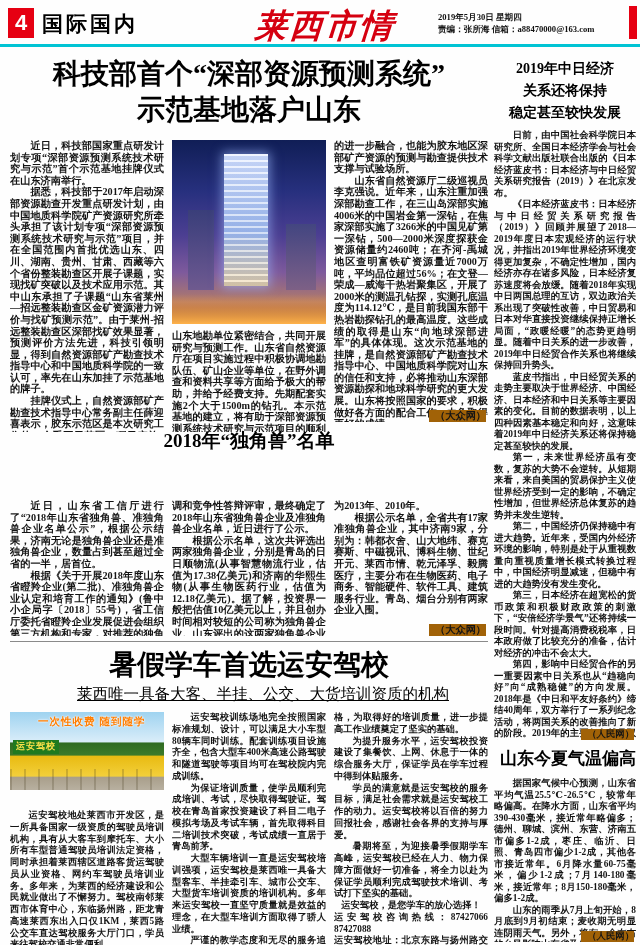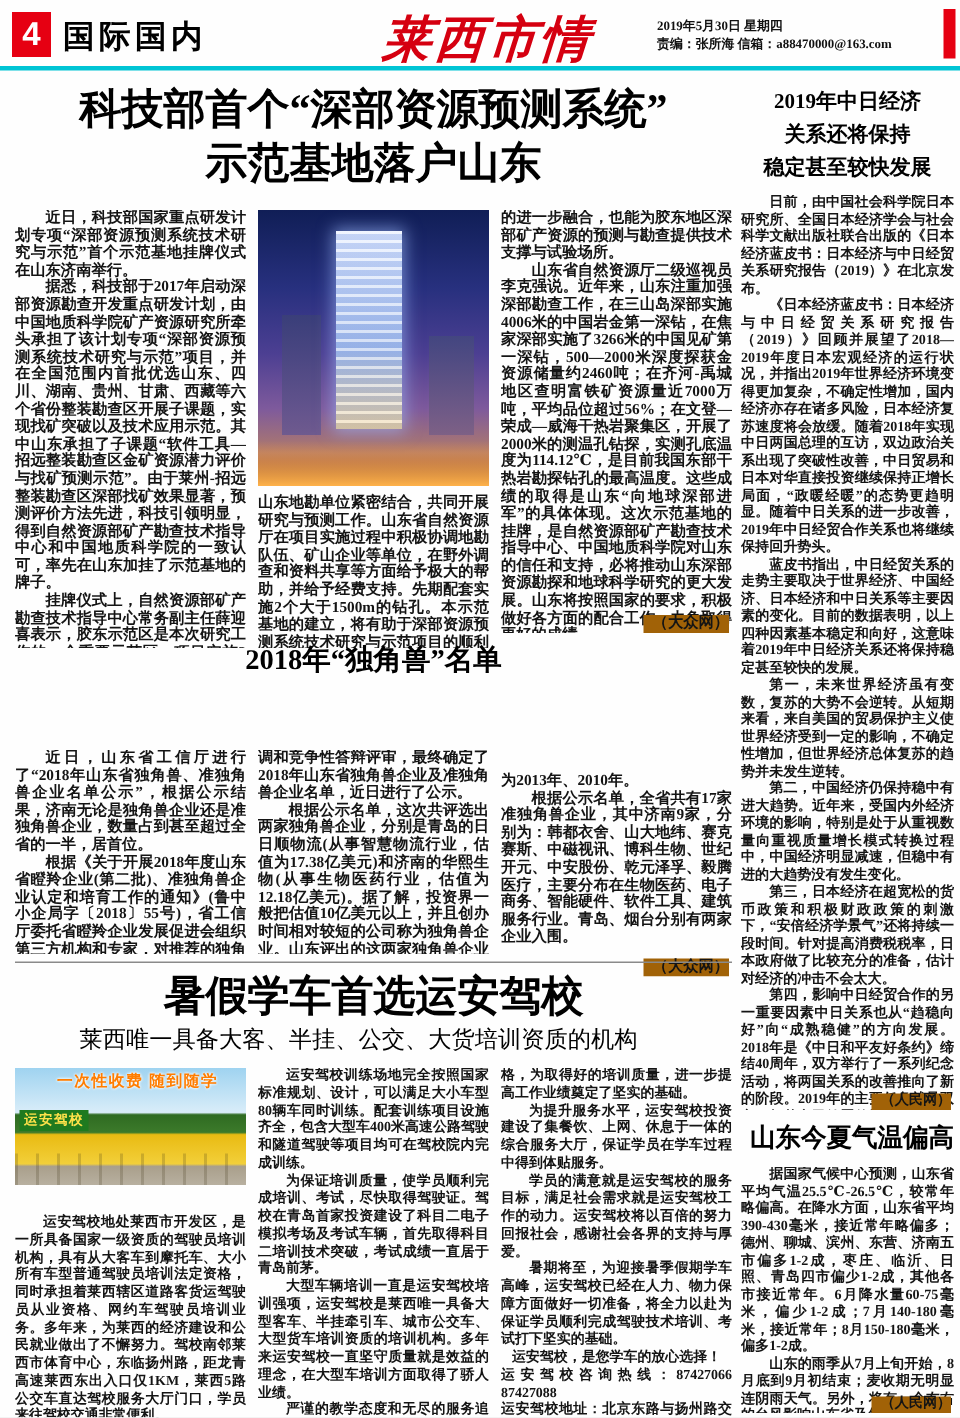--- a/index.html
+++ b/index.html
@@ -107,21 +107,21 @@
   <div class="hdr-redbar"></div>
   <div class="hdr-rule"></div>
 
   <div class="headline" style="left:10px;top:56px;width:478px;font-size:28px;line-height:36px;">
     <div>科技部首个“深部资源预测系统”</div>
     <div>示范基地落户山东</div>
   </div>
 
   <div class="col btext" style="left:10px;top:140px;height:292px;">
     <div class="para">近日，科技部国家重点研发计划专项“深部资源预测系统技术研究与示范”首个示范基地挂牌仪式在山东济南举行。</div>
-    <div class="para">据悉，科技部于2017年启动深部资源勘查开发重点研发计划，由中国地质科学院矿产资源研究所牵头承担了该计划专项“深部资源预测系统技术研究与示范”项目，并在全国范围内首批优选山东、四川、湖南、贵州、甘肃、西藏等六个省份整装勘查区开展子课题，实现找矿突破以及技术应用示范。其中山东承担了子课题“软件工具—招远整装勘查区金矿资源潜力评价与找矿预测示范”。由于莱州-招远整装勘查区深部找矿效果显著，预测评价方法先进，科技引领明显，得到自然资源部矿产勘查技术指导中心和中国地质科学院的一致认可，率先在山东加挂了示范基地的牌子。</div>
+    <div class="para">据悉，科技部于2017年启动深部资源勘查开发重点研发计划，由中国地质科学院矿产资源研究所牵头承担了该计划专项“深部资源预测系统技术研究与示范”项目，并在全国范围内首批优选山东、四川、湖南、贵州、甘肃、西藏等六个省份整装勘查区开展子课题，实现找矿突破以及技术应用示范。其中山东承担了子课题“山东省莱州—招远整装勘查区金矿资源潜力评价与找矿预测示范”。由于莱州-招远整装勘查区深部找矿效果显著，预测评价方法先进，科技引领明显，得到自然资源部矿产勘查技术指导中心和中国地质科学院的一致认可，率先在山东加挂了示范基地的牌子。</div>
     <div class="para">挂牌仪式上，自然资源部矿产勘查技术指导中心常务副主任薛迎喜表示，胶东示范区是本次研究工作的一个重要示范区，项目实施2年来，在科技部21世纪议程管理中心的指导下，项目组与</div>
   </div>
 
   <div class="col btext" style="left:172px;top:140px;height:292px;">
     <div class="photo1">
       <div class="tower2"></div>
       <div class="tower3"></div>
       <div class="tower"></div>
       <div class="glow"></div>
     </div>
@@ -139,30 +139,30 @@
   </div>
 
   <div class="col btext" style="left:10px;top:500px;height:136px;">
     <div class="para">近日，山东省工信厅进行了“2018年山东省独角兽、准独角兽企业名单公示”，根据公示结果，济南无论是独角兽企业还是准独角兽企业，数量占到甚至超过全省的一半，居首位。</div>
     <div class="para">根据《关于开展2018年度山东省瞪羚企业(第二批)、准独角兽企业认定和培育工作的通知》(鲁中小企局字〔2018〕55号)，省工信厅委托省瞪羚企业发展促进会组织第三方机构和专家，对推荐的独角兽企业项目进行独立审查、现场尽</div>
   </div>
   <div class="col btext" style="left:172px;top:500px;height:136px;">
     <div class="para noind">调和竞争性答辩评审，最终确定了2018年山东省独角兽企业及准独角兽企业名单，近日进行了公示。</div>
     <div class="para">根据公示名单，这次共评选出两家独角兽企业，分别是青岛的日日顺物流(从事智慧物流行业，估值为17.38亿美元)和济南的华熙生物(从事生物医药行业，估值为12.18亿美元)。据了解，投资界一般把估值10亿美元以上，并且创办时间相对较短的公司称为独角兽企业。山东评出的这两家独角兽企业成立(转型)时间分别</div>
   </div>
-  <div class="col btext" style="left:334px;top:500px;height:136px;margin-top:15px;">
+  <div class="col btext" style="left:334px;top:500px;height:136px;">
     <div class="para noind">为2013年、2010年。</div>
-    <div class="para">根据公示名单，全省共有17家准独角兽企业，其中济南9家，分别为：韩都衣舍、山大地纬、赛克赛斯、中磁视讯、博科生物、世纪开元、中安股份、乾元泽孚、毅腾医疗，主要分布在生物医药、电子商务、智能硬件、软件工具、建筑服务行业。青岛、烟台分别有两家企业入围。</div>
+    <div class="para">根据公示名单，全省共有17家准独角兽企业，其中济南9家，分别为：韩都衣舍、山大地纬、赛克赛斯、中磁视讯、博科生物、世纪开元、莱西市情、乾元泽孚、毅腾医疗，主要分布在生物医药、电子商务、智能硬件、软件工具、建筑服务行业。青岛、烟台分别有两家企业入围。</div>
     <div class="src">（大众网）</div>
   </div>
 
   <div class="divider" style="top:641px;"></div>
 
   <div class="headline" style="left:10px;top:648px;width:478px;font-size:28px;line-height:34px;">暑假学车首选运安驾校</div>
-  <div class="headline" style="left:0;top:684px;width:478px;font-size:15.5px;line-height:20px;font-weight:normal;">莱西唯一具备大客、半挂、公交、大货培训资质的机构</div>
+  <div class="headline" style="left:24px;top:684px;width:478px;font-size:15.5px;line-height:20px;font-weight:normal;text-decoration:underline;">莱西唯一具备大客、半挂、公交、大货培训资质的机构</div>
 
   <div class="col atext" style="left:10px;top:712px;height:233px;">
     <div class="photo2">
       <div class="cars"></div>
       <div class="brand">运安驾校</div>
       <div class="promo">一次性收费 随到随学</div>
     </div>
     <div class="para">运安驾校地处莱西市开发区，是一所具备国家一级资质的驾驶员培训机构，具有从大客车到摩托车、大小所有车型普通驾驶员培训法定资格，同时承担着莱西辖区道路客货运驾驶员从业资格、网约车驾驶员培训业务。多年来，为莱西的经济建设和公民就业做出了不懈努力。驾校南邻莱西市体育中心，东临扬州路，距龙青高速莱西东出入口仅1KM，莱西5路公交车直达驾校服务大厅门口，学员来往驾校交通非常便利。</div>
   </div>
 

